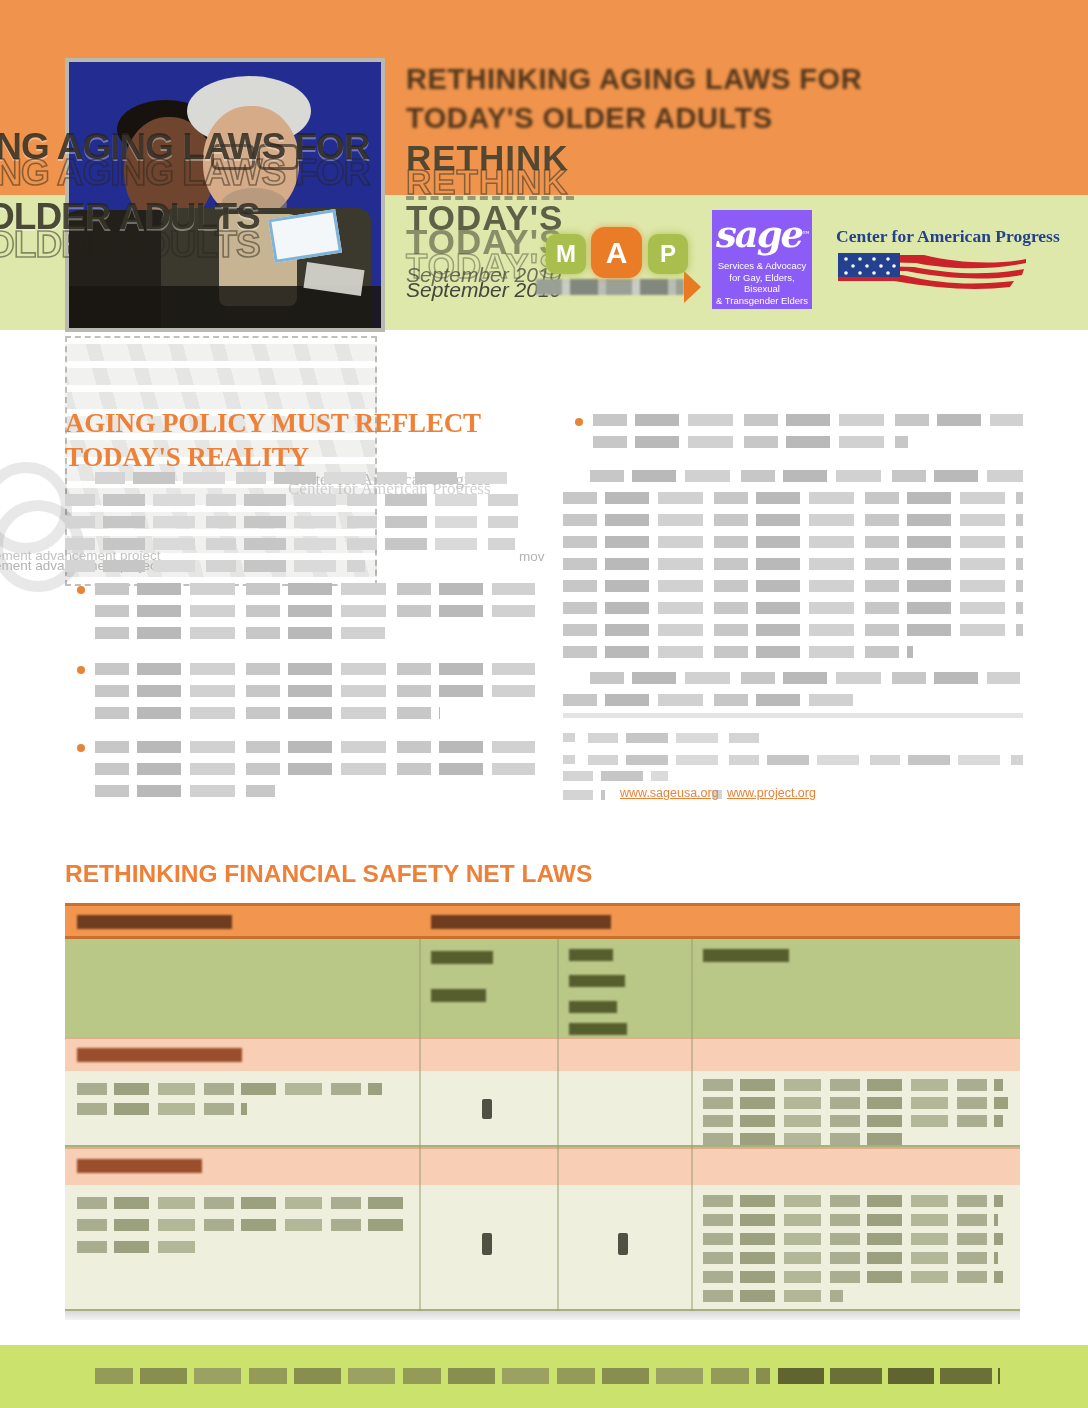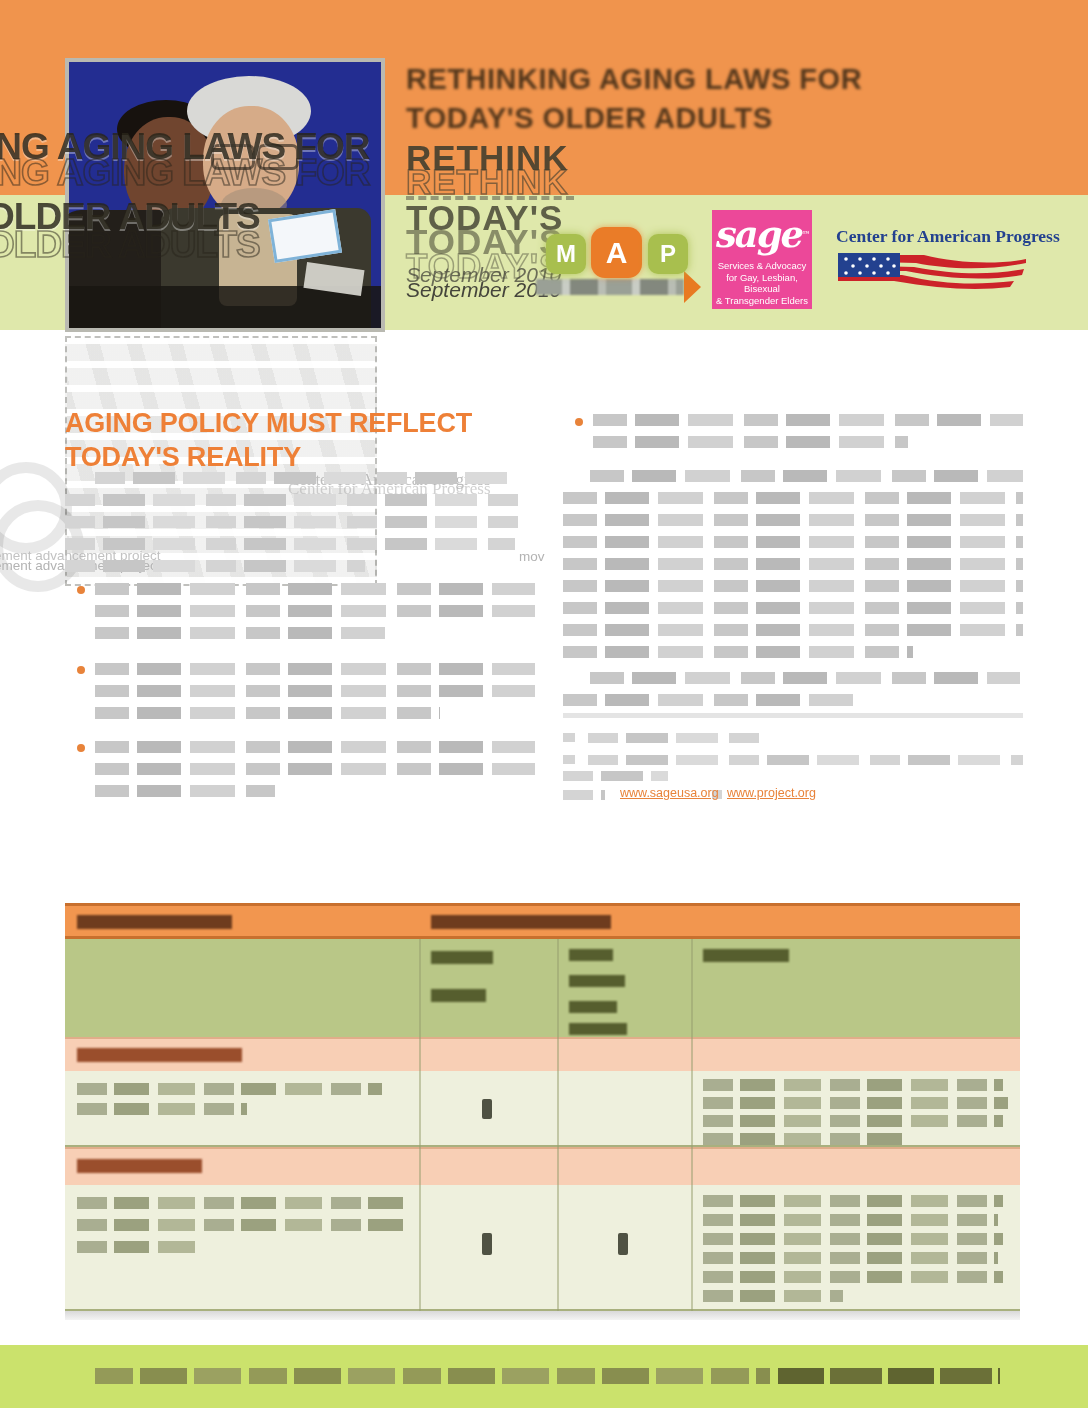--- a/index.html
+++ b/index.html
@@ -36,42 +36,42 @@
   .map-tile{z-index:5;border-radius:10px;display:flex;align-items:center;justify-content:center;
             color:#fff;font-weight:800;filter:blur(.7px);}
   .map-green{background:#a8bf4e;box-shadow:0 0 8px rgba(168,191,78,.9);}
   .map-orange{background:#ea7c28;box-shadow:0 0 6px rgba(234,124,40,.6);border-radius:14px;}
   .map-arrow-bar{left:536px;top:279px;width:148px;height:16px;z-index:4;filter:blur(.8px);
      background:repeating-linear-gradient(90deg,#9aa096 0 26px,#c9cdc5 26px 34px,#83887e 34px 62px,#b9bdb4 62px 70px);}
   .map-arrow-tip{left:684px;top:271px;width:0;height:0;border-left:17px solid #e87a22;
      border-top:16px solid transparent;border-bottom:16px solid transparent;z-index:4;}
 
   
-  .sage{left:712px;top:210px;width:100px;height:99px;background:#ec4899;z-index:5;color:#fff;text-align:center;}
+  .sage{left:712px;top:210px;width:100px;height:99px;background:#8b5cf6;z-index:5;color:#fff;text-align:center;}
   .sage-word{font-family:"DejaVu Serif",serif;font-style:italic;font-weight:700;font-size:37px;
              line-height:40px;margin-top:4px;letter-spacing:-2px;}
   .sage-tm{font-size:8px;vertical-align:top;}
   .sage-tag{font-size:9.5px;line-height:11.5px;margin-top:6px;}
 
   
   .cap{left:836px;top:226px;width:192px;z-index:5;}
   .cap-name{font-family:"Liberation Serif",serif;font-weight:700;font-size:17.5px;color:#23418f;white-space:nowrap;}
 
   
   .ghost-box{left:65px;top:336px;width:308px;height:246px;border:2px dashed rgba(130,130,125,.5);z-index:1;
      background:
        repeating-linear-gradient(0deg, rgba(255,255,255,.92) 0 7px, rgba(120,120,115,.10) 7px 24px),
        repeating-linear-gradient(75deg, rgba(90,90,85,.08) 0 14px, rgba(255,255,255,0) 14px 40px);}
   .ghost-ring{border-radius:50%;border:11px solid rgba(0,0,0,.09);z-index:1;}
   .ghost-cap-text,.ghost-map-caption{font-family:"Liberation Serif",serif;color:#b3b3b3;z-index:1;white-space:nowrap;}
   .ghost-map-caption{font-family:"Liberation Sans",sans-serif;font-size:13.5px;}
 
   
   .h-orange{color:#ee8037;font-weight:800;z-index:2;}
-  .h1{left:65px;top:406px;width:470px;font-size:27px;line-height:34px;letter-spacing:-.2px;}
+  .h1{left:65px;top:406px;width:470px;font-size:27px;line-height:34px;letter-spacing:-.2px;font-family:Liberation Serif, serif;}
   .h2{left:65px;top:860px;width:600px;font-size:24.5px;}
 
   
   .bb{position:absolute;height:12px;filter:blur(.6px);z-index:2;
       background:repeating-linear-gradient(90deg,#c7c7c7 0 34px,rgba(0,0,0,0) 34px 42px,#b9b9b9 42px 86px,rgba(0,0,0,0) 86px 95px,#d1d1d1 95px 140px,rgba(0,0,0,0) 140px 151px);}
   .bb.lite{background:repeating-linear-gradient(90deg,#d4d4d4 0 30px,rgba(0,0,0,0) 30px 38px,#c6c6c6 38px 80px,rgba(0,0,0,0) 80px 88px,#dadada 88px 130px,rgba(0,0,0,0) 130px 141px);}
   .bb.olive{background:repeating-linear-gradient(90deg,#a9ae91 0 30px,rgba(0,0,0,0) 30px 37px,#9ba17f 37px 72px,rgba(0,0,0,0) 72px 81px,#b2b797 81px 118px,rgba(0,0,0,0) 118px 127px);}
   .bar{position:absolute;filter:blur(1px);z-index:3;}
   .bullet{position:absolute;width:8px;height:8px;border-radius:50%;background:#e8833a;z-index:2;}
   .divider{position:absolute;height:5px;background:#e4e4e4;z-index:2;}
@@ -145,21 +145,21 @@
   <div class="abs map-tile map-green" style="left:546px;top:234px;width:40px;height:40px;font-size:24px;">M</div>
   <div class="abs map-tile map-orange" style="left:591px;top:227px;width:51px;height:51px;font-size:30px;">A</div>
   <div class="abs map-tile map-green" style="left:648px;top:234px;width:40px;height:40px;font-size:24px;">P</div>
   <div class="abs map-arrow-bar"></div>
   <div class="abs map-arrow-tip"></div>
 
   <div class="abs sage">
     <div class="sage-word"><span>sage</span><span class="sage-tm">™</span></div>
     <div class="sage-tag">
       <div>Services &amp; Advocacy</div>
-      <div>for Gay, Lesbian, Bisexual</div>
+      <div>for Gay, Elders, Bisexual</div>
       <div>&amp; Transgender  Elders</div>
     </div>
   </div>
 
   <div class="abs cap">
     <div class="cap-name">Center for American Progress</div>
     <svg width="192" height="44" viewBox="0 0 192 44" style="display:block;margin-top:2px;">
       <path d="M2 6 L88 6 C120 14 160 16 190 10 L190 14 C150 22 110 20 80 14 L2 12 Z" fill="#cc2229"></path>
       <path d="M2 16 L78 18 C120 26 155 26 188 20 L186 26 C150 32 112 30 70 22 L2 22 Z" fill="#cc2229"></path>
       <path d="M2 26 L66 26 C110 36 140 36 178 32 L174 38 C140 42 104 40 58 32 L2 32 Z" fill="#cc2229"></path>
@@ -236,20 +236,21 @@
   <div class="bb lite" style="left:588px;top:733px;width:175px;height:10px;"></div>
   <div class="bb lite" style="left:563px;top:755px;width:12px;height:9px;"></div>
   <div class="bb lite" style="left:588px;top:755px;width:435px;height:10px;"></div>
   <div class="bb lite" style="left:563px;top:771px;width:105px;height:10px;"></div>
   <div class="bb lite" style="left:563px;top:790px;width:42px;height:10px;"></div>
 
   <a class="doc-link" style="left:620px;top:786px;" href="#">www.sageusa.org</a>
   <div class="bb lite" style="left:712px;top:790px;width:10px;height:9px;"></div>
   <a class="doc-link" style="left:727px;top:786px;" href="#">www.project.org</a>
 
+  <div class="abs h-orange h2">RETHINKING FINANCIAL SAFETY NET LAWS</div>
 
   <div class="abs ftable">
     <div class="trow thead">
       <div class="bar" style="left:12px;top:9px;width:155px;height:14px;background:#6e3c1e;"></div>
       <div class="bar" style="left:366px;top:9px;width:180px;height:14px;background:#6e3c1e;"></div>
     </div>
     <div class="trow tsub">
       <div class="bar" style="left:366px;top:12px;width:62px;height:13px;background:#565e2e;"></div>
       <div class="bar" style="left:366px;top:50px;width:55px;height:13px;background:#565e2e;"></div>
       <div class="bar" style="left:504px;top:10px;width:44px;height:12px;background:#565e2e;"></div>

